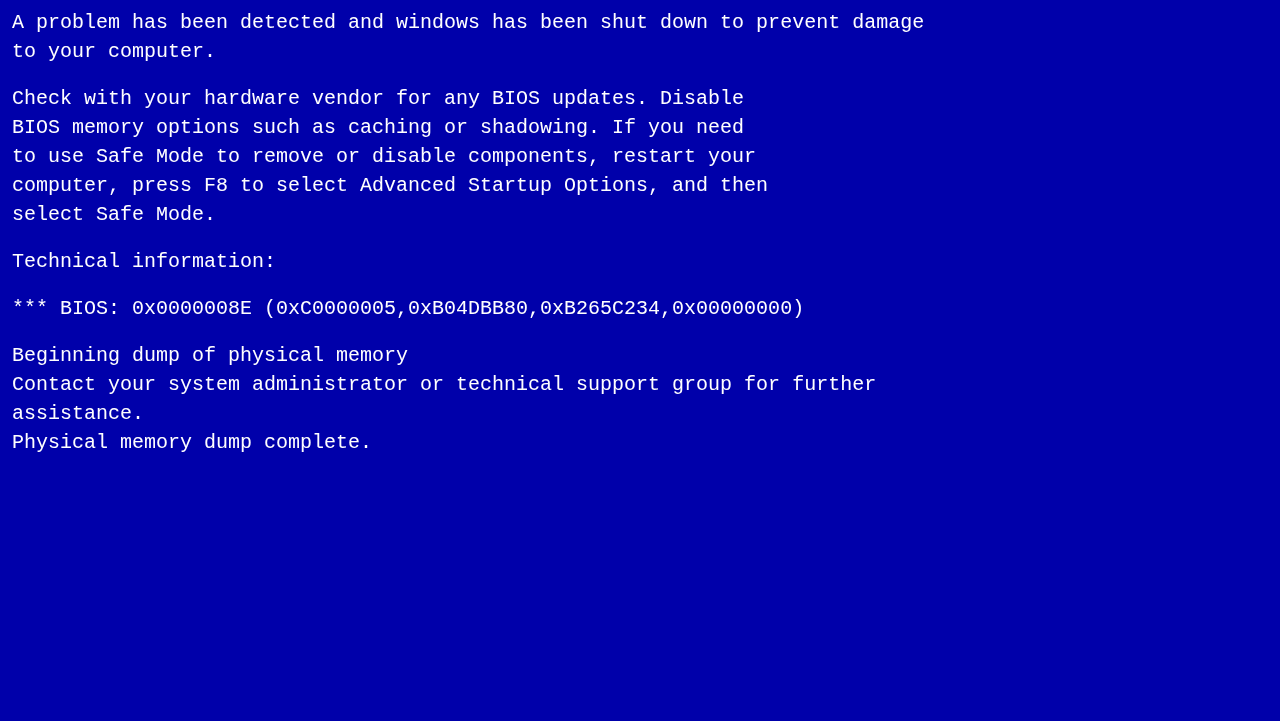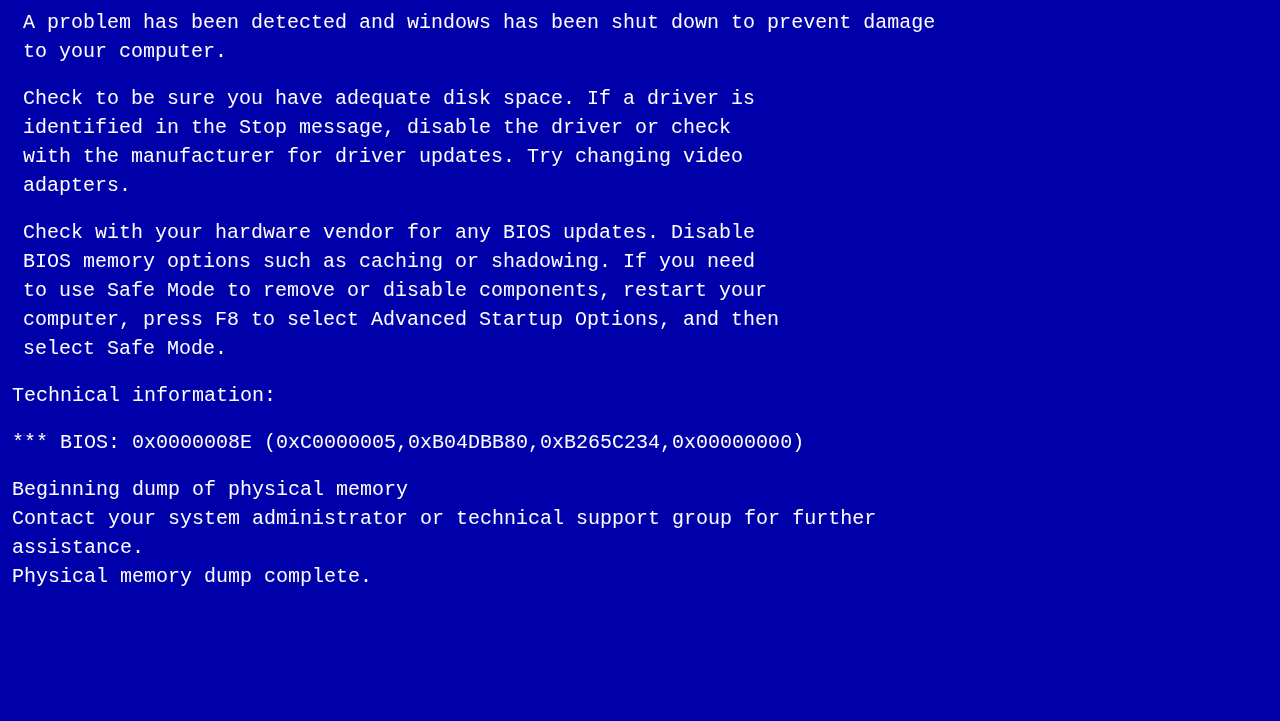--- a/index.html
+++ b/index.html
@@ -24,21 +24,20 @@
       line-height: 1.45;
     }
 
     .bsod-content {
       width: 100%;
       height: 100%;
     }
 
     .paragraph {
       margin-bottom: 18px;
-      margin-left: 11px;
     }
 
     .technical-info {
       margin-bottom: 18px;
     }
 
     .stop-code {
       margin-bottom: 18px;
     }
 
@@ -49,26 +48,20 @@
 <body>
 
 <div class="bsod-content">
 
   <div class="paragraph">
     <span style="white-space: pre-line;">A problem has been detected and windows has been shut down to prevent damage
 to your computer.</span>
   </div>
 
 
-  <div class="paragraph">
-    <span style="white-space: pre-line;">Check to be sure you have adequate disk space. If a driver is
-identified in the Stop message, disable the driver or check
-with the manufacturer for driver updates. Try changing video
-adapters.</span>
-  </div>
 
   <div class="paragraph">
     <span style="white-space: pre-line;">Check with your hardware vendor for any BIOS updates. Disable
 BIOS memory options such as caching or shadowing. If you need
 to use Safe Mode to remove or disable components, restart your
 computer, press F8 to select Advanced Startup Options, and then
 select Safe Mode.</span>
   </div>
 
   <div class="technical-info">

